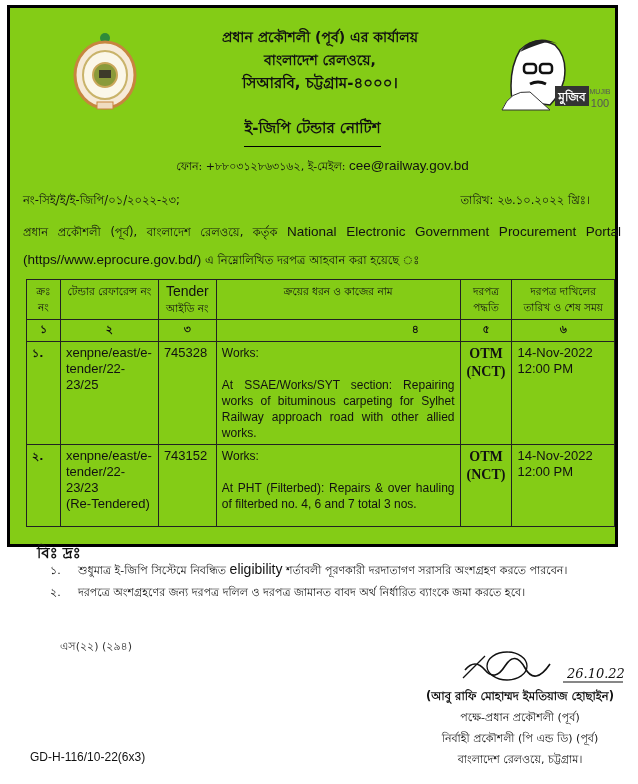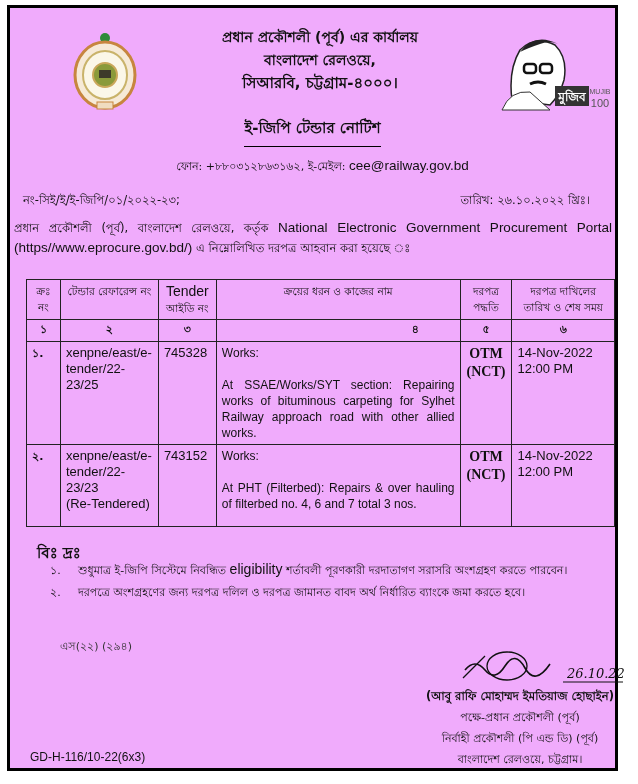--- a/index.html
+++ b/index.html
@@ -1,33 +1,33 @@
 <!DOCTYPE html>
 <html><head>
 <meta charset="utf-8">
 <style>
   html, body { margin: 0; padding: 0; background: #ffffff; }
   body { width: 638px; height: 784px; position: relative; overflow: hidden;
          font-family: "Liberation Sans", "DejaVu Sans", sans-serif; color: #111; }
-  .frame { position: absolute; left: 7px; top: 5px; width: 611px; height: 766px;
-           border: 3px solid #000; box-sizing: border-box; background: #f0abfc; }
+  .frame { position: absolute; left: 7px; top: 5px; width: 611px; height: 542px;
+           border: 3px solid #000; box-sizing: border-box; background: #84cc16; }
   .logo-left { position: absolute; left: 60px; top: 22px; width: 70px; height: 82px; }
   .logo-right { position: absolute; left: 490px; top: 22px; width: 112px; height: 82px; }
   .header { position: absolute; left: 140px; top: 18px; width: 340px; text-align: center;
             font-family: "DejaVu Sans", sans-serif; font-size: 14px; line-height: 23px; font-weight: bold; }
   .header .l3 { font-size: 15px; }
   .notice-title { position: absolute; left: 0; right: 0; top: 108px; text-align: center;
                   font-family: "DejaVu Sans", sans-serif; font-weight: bold; font-size: 15px; }
   .notice-title span { border-bottom: 1.5px solid #000; padding-bottom: 9px; }
   .contact { position: absolute; left: 0; right: 0; top: 150px; text-align: center; font-size: 12.5px; margin-left: 20px; }
   .contact .bn { font-family: "DejaVu Sans", sans-serif; font-size: 11px; }
   .contact .email { font-size: 13.5px; }
   .memo { position: absolute; left: 13px; top: 184px; font-family: "DejaVu Sans", sans-serif; font-size: 11.5px; }
   .date { position: absolute; right: 25px; top: 184px; font-family: "DejaVu Sans", sans-serif; font-size: 11.5px; }
-  .intro { position: absolute; left: 4px; top: 210px; width: 598px; font-size: 13.5px; line-height: 19px; text-align: justify; }
+  .intro { position: absolute; left: 13px; top: 210px; width: 598px; font-size: 13.5px; line-height: 27px; text-align: justify; }
   .intro .bn { font-family: "DejaVu Sans", sans-serif; font-size: 11.5px; }
   table.tenders { position: absolute; left: 16px; top: 271px; width: 589px; border-collapse: collapse; padding-left: 24px; }
   table.tenders td, table.tenders th { border: 1px solid #222; vertical-align: top; padding: 3px 5px; font-size: 12px; }
   table.tenders th { font-weight: normal; font-family: "DejaVu Sans", sans-serif; font-size: 10.5px; text-align: center; line-height: 16px; }
   table.tenders th.tender-en { font-family: "Liberation Sans", sans-serif; font-size: 14px; line-height: 16px; }
   table.tenders th .sub { font-family: "DejaVu Sans", sans-serif; font-size: 10.5px; }
   table.tenders tr.numrow td { text-align: center; font-family: "DejaVu Sans", sans-serif; font-weight: bold; font-size: 11px; padding: 1px 4px; }
   table.tenders tr.numrow td.c4 { text-align: left; padding-left: 195px; }
   table.tenders td.sl { font-family: "DejaVu Sans", sans-serif; font-weight: bold; font-size: 11px; }
   table.tenders td.work { text-align: justify; line-height: 16px; font-size: 12px; }

